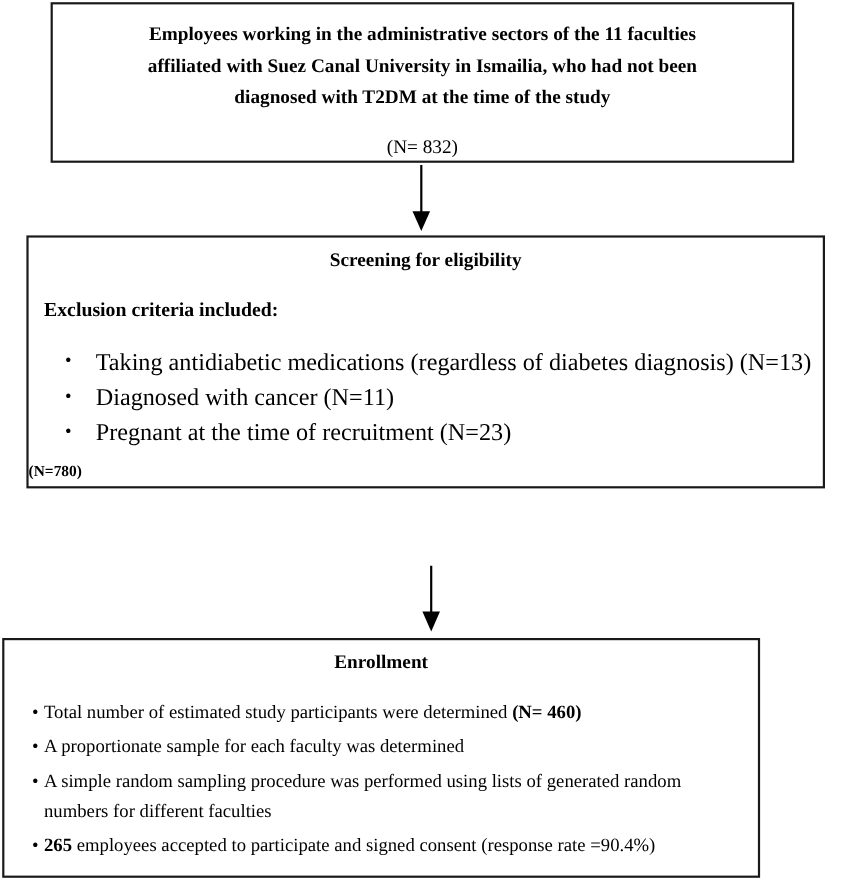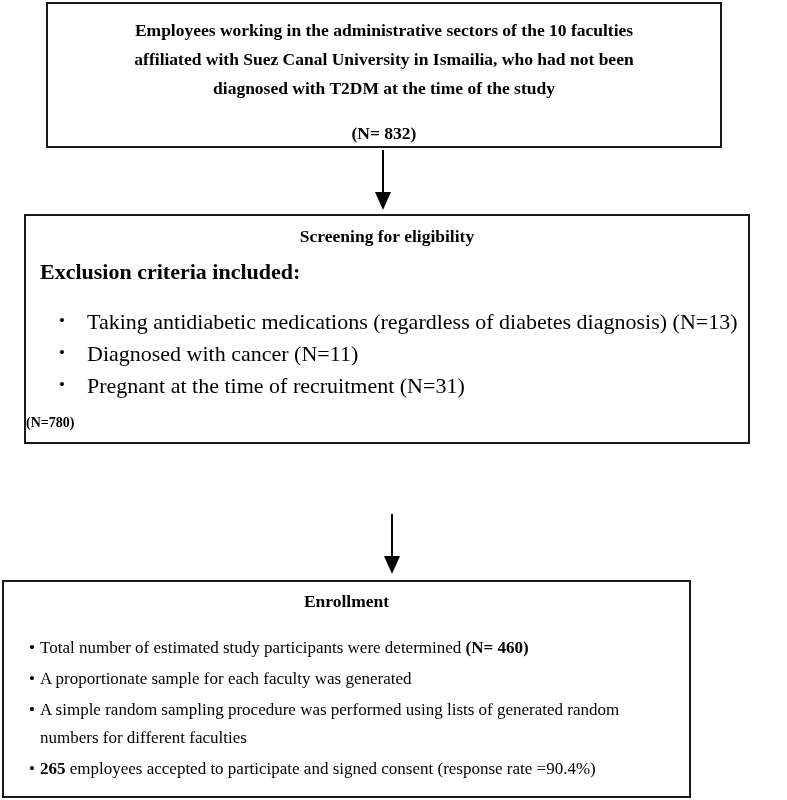--- a/index.html
+++ b/index.html
@@ -35,40 +35,40 @@
   #box-source .title-lines {
     margin: 12px 16px 0 16px;
     text-align: center;
     font-weight: bold;
     font-size: 17.5px;
     line-height: 29px;
   }
   #box-source .count-line {
     margin-top: 20px;
     text-align: center;
-    font-weight: bold;
+    font-weight: normal;
     font-size: 17.5px;
   }
   
   #box-screening {
     left: 24px;
     top: 214px;
     width: 726px;
     height: 230px;
   }
   #box-screening .heading {
     margin-top: 10px;
     text-align: center;
     font-weight: bold;
     font-size: 17.5px;
   }
   #box-screening .subheading {
-    margin: 12px 0 0 14px;
+    margin: 24px 0 0 14px;
     font-weight: bold;
-    font-size: 22px;
+    font-size: 18px;
   }
   #box-screening .bullets {
     margin: 24px 0 0 0;
     padding: 0;
     list-style: none;
   }
   #box-screening .bullets li {
     position: relative;
     margin: 0 0 7px 0;
     padding-left: 61px;
@@ -128,55 +128,55 @@
   #arrow-1 { left: 368px; top: 150px; }
   #arrow-2 { left: 377px; top: 514px; }
 </style>
 </head>
 <body>
 
 <div class="flow-root">
 
   <div class="box" id="box-source">
     <div class="title-lines">
-      <div>Employees working in the administrative sectors of the 10 faculties</div>
+      <div>Employees working in the administrative sectors of the 11 faculties</div>
       <div>affiliated with Suez Canal University in Ismailia, who had not been</div>
       <div>diagnosed with T2DM at the time of the study</div>
     </div>
     <div class="count-line">(N= 832)</div>
   </div>
 
   <div class="arrow" id="arrow-1">
     <svg width="30" height="62" viewBox="0 0 30 62" aria-hidden="true">
       <line x1="15" y1="0" x2="15" y2="46" stroke="#000000" stroke-width="2"></line>
       <polygon points="15,60 7,42 23,42" fill="#000000"></polygon>
     </svg>
   </div>
 
   <div class="box" id="box-screening">
     <div class="heading">Screening for eligibility</div>
     <div class="subheading">Exclusion criteria included:</div>
     <ul class="bullets">
       <li>Taking antidiabetic medications (regardless of diabetes diagnosis) (N=13)</li>
       <li>Diagnosed with cancer (N=11)</li>
-      <li>Pregnant at the time of recruitment  (N=31)</li>
+      <li>Pregnant at the time of recruitment  (N=23)</li>
     </ul>
     <div class="total-line">(N=780)</div>
   </div>
 
   <div class="arrow" id="arrow-2">
     <svg width="30" height="62" viewBox="0 0 30 62" aria-hidden="true">
       <line x1="15" y1="0" x2="15" y2="46" stroke="#000000" stroke-width="2"></line>
       <polygon points="15,60 7,42 23,42" fill="#000000"></polygon>
     </svg>
   </div>
 
   <div class="box" id="box-enrollment">
     <div class="heading">Enrollment</div>
     <ul class="bullets">
       <li><span>Total number of estimated study participants were determined </span><b>(N= 460)</b><span></span></li>
-      <li><span>A proportionate sample for each faculty was generated</span><b></b><span></span></li>
+      <li><span>A proportionate sample for each faculty was determined</span><b></b><span></span></li>
       <li><span>A simple random sampling procedure was performed using lists of generated random numbers for different faculties</span><b></b><span></span></li>
       <li><span></span><b>265</b><span> employees accepted to participate and signed consent (response rate =90.4%)</span></li>
     </ul>
   </div>
 
 </div>
 
 </body></html>

